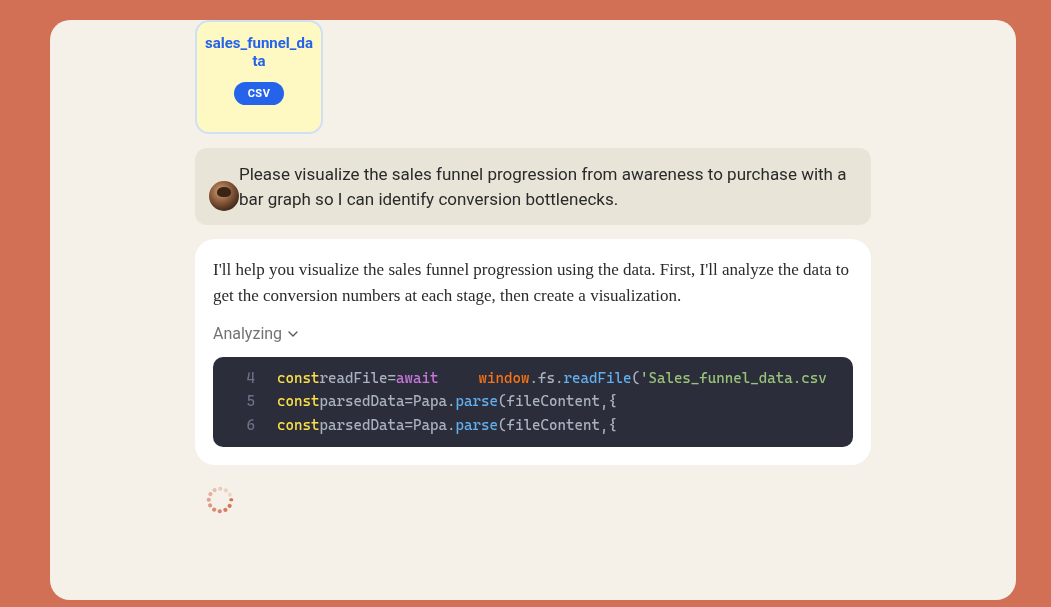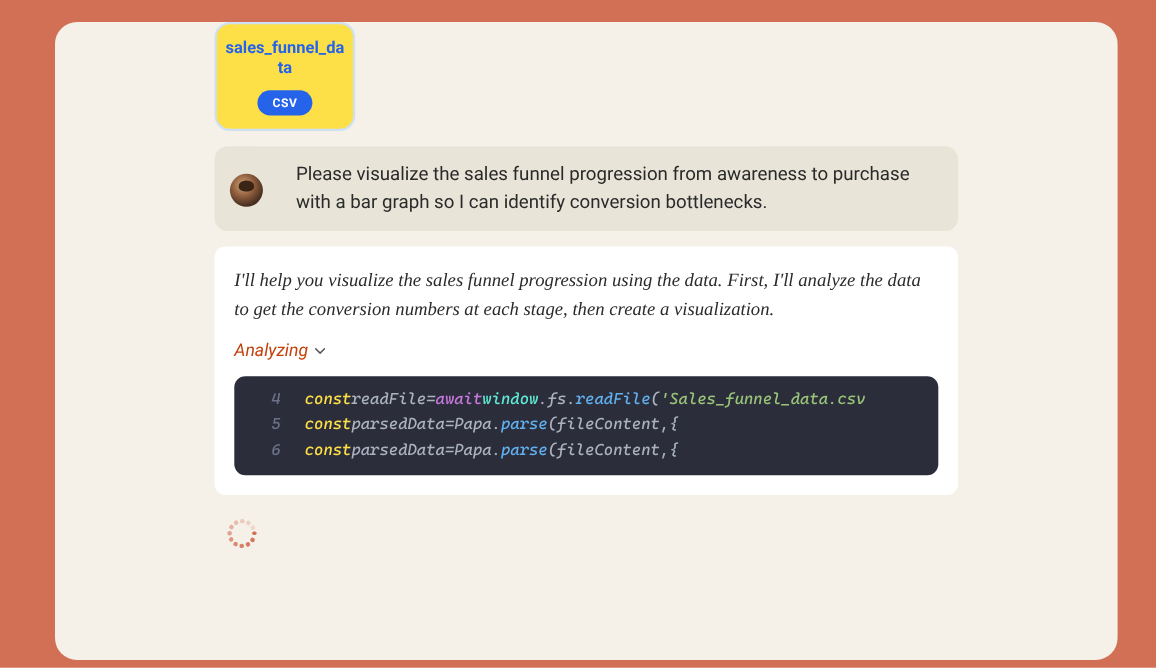--- a/index.html
+++ b/index.html
@@ -21,25 +21,25 @@
       background: #f5f1e8;
       border-radius: 20px;
       margin: 20px 35px 0 50px;
       padding: 0 145px 100px 145px;
       height: 580px;
       overflow: hidden;
       position: relative;
     }
     
     .file-attachment {
-      background: #fde047;
+      background: #fef9c3;
       border: 2px solid #cfe0f5;
       border-radius: 14px;
       width: 128px;
-      padding: 12px 8px 12px 8px;
+      padding: 12px 8px 27px 8px;
       display: flex;
       flex-direction: column;
       align-items: center;
       gap: 12px;
       margin-top: 0;
     }
     
     .file-name {
       color: #2563eb;
       font-size: 15px;
@@ -57,23 +57,23 @@
       padding: 5px 14px;
       border-radius: 14px;
       letter-spacing: 0.5px;
     }
     
     .user-message {
       background: #e8e4d8;
       border-radius: 12px;
       padding: 14px 20px 14px 14px;
       display: flex;
-      gap: 30px;
+      gap: 0;
       margin-top: 14px;
-      align-items: center;
+      align-items: flex-end;
     }
     
     .avatar {
       width: 30px;
       height: 30px;
       border-radius: 50%;
       background: radial-gradient(circle at 40% 35%, #d4a574 0%, #8b5a3c 40%, #4a3020 70%, #2a1810 100%);
       flex-shrink: 0;
       margin-top: 2px;
       position: relative;
@@ -93,43 +93,42 @@
     
     .user-text {
       color: #2a2a2a;
       font-size: 17px;
       line-height: 1.45;
       font-weight: 400;
     }
     
     .assistant-message {
       background: #ffffff;
-      border-radius: 10px;
+      border-radius: 20px;
       padding: 18px 18px 18px 18px;
       margin-top: 14px;
-      font-style: italic;
     }
     
     .assistant-text {
       color: #2a2a2a;
       font-size: 17px;
       line-height: 1.5;
       font-family: Georgia, 'Times New Roman', serif;
       margin-bottom: 16px;
     }
     
     .analyzing-row {
       display: flex;
       align-items: center;
       gap: 6px;
       margin-bottom: 14px;
     }
     
     .analyzing-label {
-      color: #c2410c;
+      color: #737373;
       font-size: 16px;
       font-weight: 400;
     }
     
     .chevron {
       width: 10px;
       height: 10px;
       display: flex;
       align-items: center;
       justify-content: center;
@@ -166,21 +165,21 @@
     }
     
     .code-content {
       display: flex;
     }
     
     .tok-keyword { color: #fde047; }
     .tok-var { color: #abb2bf; }
     .tok-op { color: #abb2bf; }
     .tok-await { color: #c678dd; text-align: center; }
-    .tok-obj { color: #5eead4; }
+    .tok-obj { color: #f97316; margin-left: 40px; }
     .tok-method { color: #61afef; }
     .tok-punct { color: #abb2bf; }
     .tok-string { color: #98c379; }
     .tok-ident { color: #abb2bf; }
     
     .loading-spinner {
       width: 26px;
       height: 26px;
       position: relative;
       margin-top: 22px;

